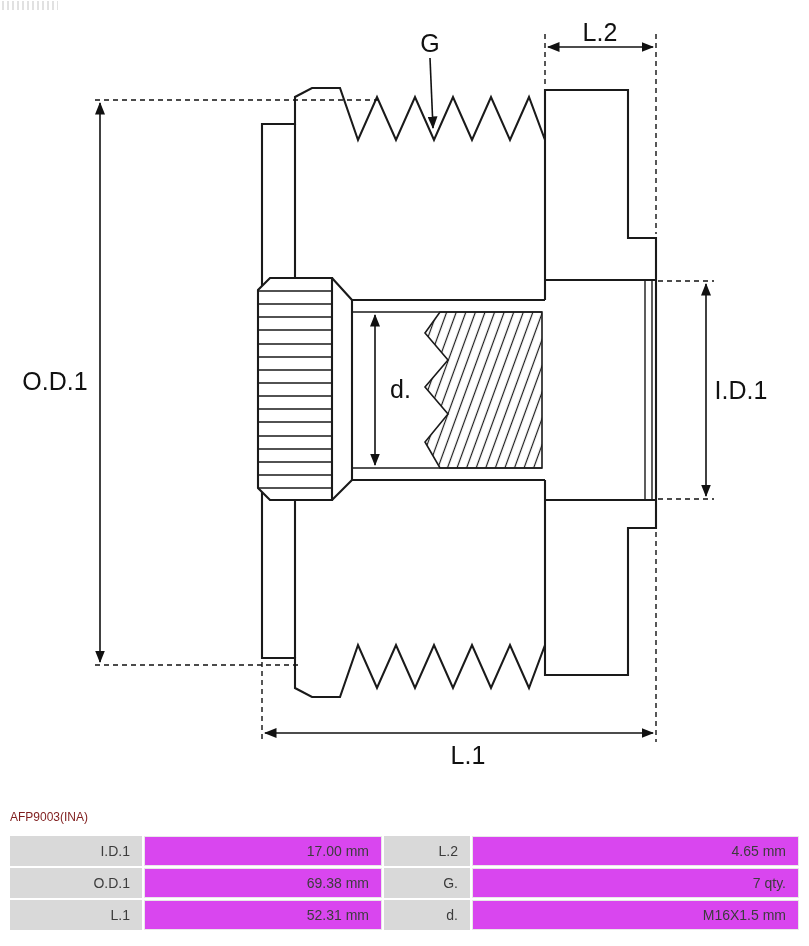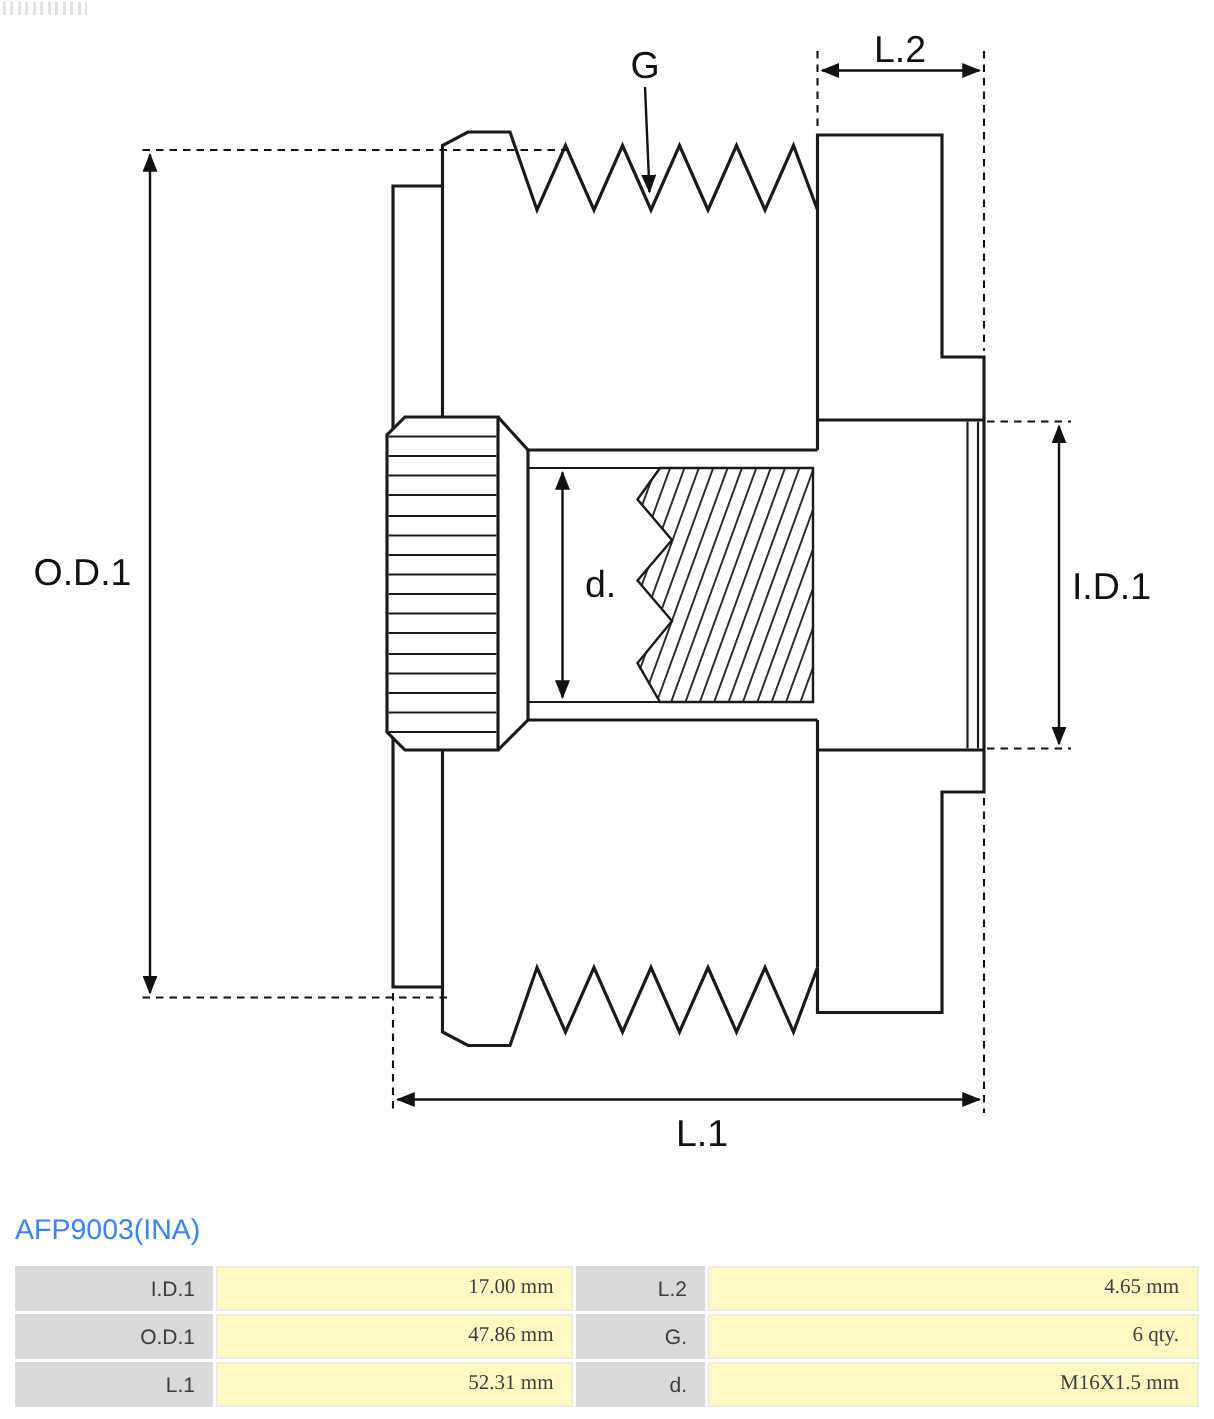--- a/index.html
+++ b/index.html
@@ -20,37 +20,37 @@
   .solid { stroke:#1a1a1a; stroke-width:2.1; fill:none; stroke-linejoin:miter; }
   .blockfill { stroke:#1a1a1a; stroke-width:2.1; fill:#ffffff; }
   .thin  { stroke:#1a1a1a; stroke-width:1.4; fill:none; }
   .dim   { stroke:#111111; stroke-width:1.6; fill:none; }
   .dash  { stroke:#111111; stroke-width:1.4; fill:none; stroke-dasharray:5 4; }
   text.dimlabel {
     font-family:"Liberation Sans", sans-serif;
     font-size:25px; fill:#111111;
   }
   .part-number {
-    color:#3b82f6;
-    font-size:19px;
+    color:#7f1d1d;
+    font-size:12px;
     font-weight:500;
     margin:20px 0 10px 10px;
   }
   .spec-table {
     width:793px;
     margin:0 8px;
     border-collapse:separate;
     border-spacing:2px;
     font-size:14px;
     color:#3c3c3c;
     table-layout:fixed;
   }
   .spec-table td { height:28px; padding:0 12px; text-align:right; overflow:hidden; }
   td.lbl { background:#d9d9d9; }
-  td.val { background:#fef9c3; border:1px solid #e8e8e8;font-family:Liberation Serif, serif; }
+  td.val { background:#d946ef; border:1px solid #e8e8e8; }
 </style>
 </head>
 <body>
 
 <div class="page">
 
   <div class="watermark"></div>
 
   <svg width="809" height="790" viewBox="0 0 809 790">
     <defs>
@@ -115,23 +115,23 @@
     </colgroup>
     <tbody>
       <tr>
         <td class="lbl">I.D.1</td>
         <td class="val">17.00 mm</td>
         <td class="lbl">L.2</td>
         <td class="val">4.65 mm</td>
       </tr>
       <tr>
         <td class="lbl">O.D.1</td>
-        <td class="val">47.86 mm</td>
+        <td class="val">69.38 mm</td>
         <td class="lbl">G.</td>
-        <td class="val">6 qty.</td>
+        <td class="val">7 qty.</td>
       </tr>
       <tr>
         <td class="lbl">L.1</td>
         <td class="val">52.31 mm</td>
         <td class="lbl">d.</td>
         <td class="val">M16X1.5 mm</td>
       </tr>
     </tbody>
   </table>
 

